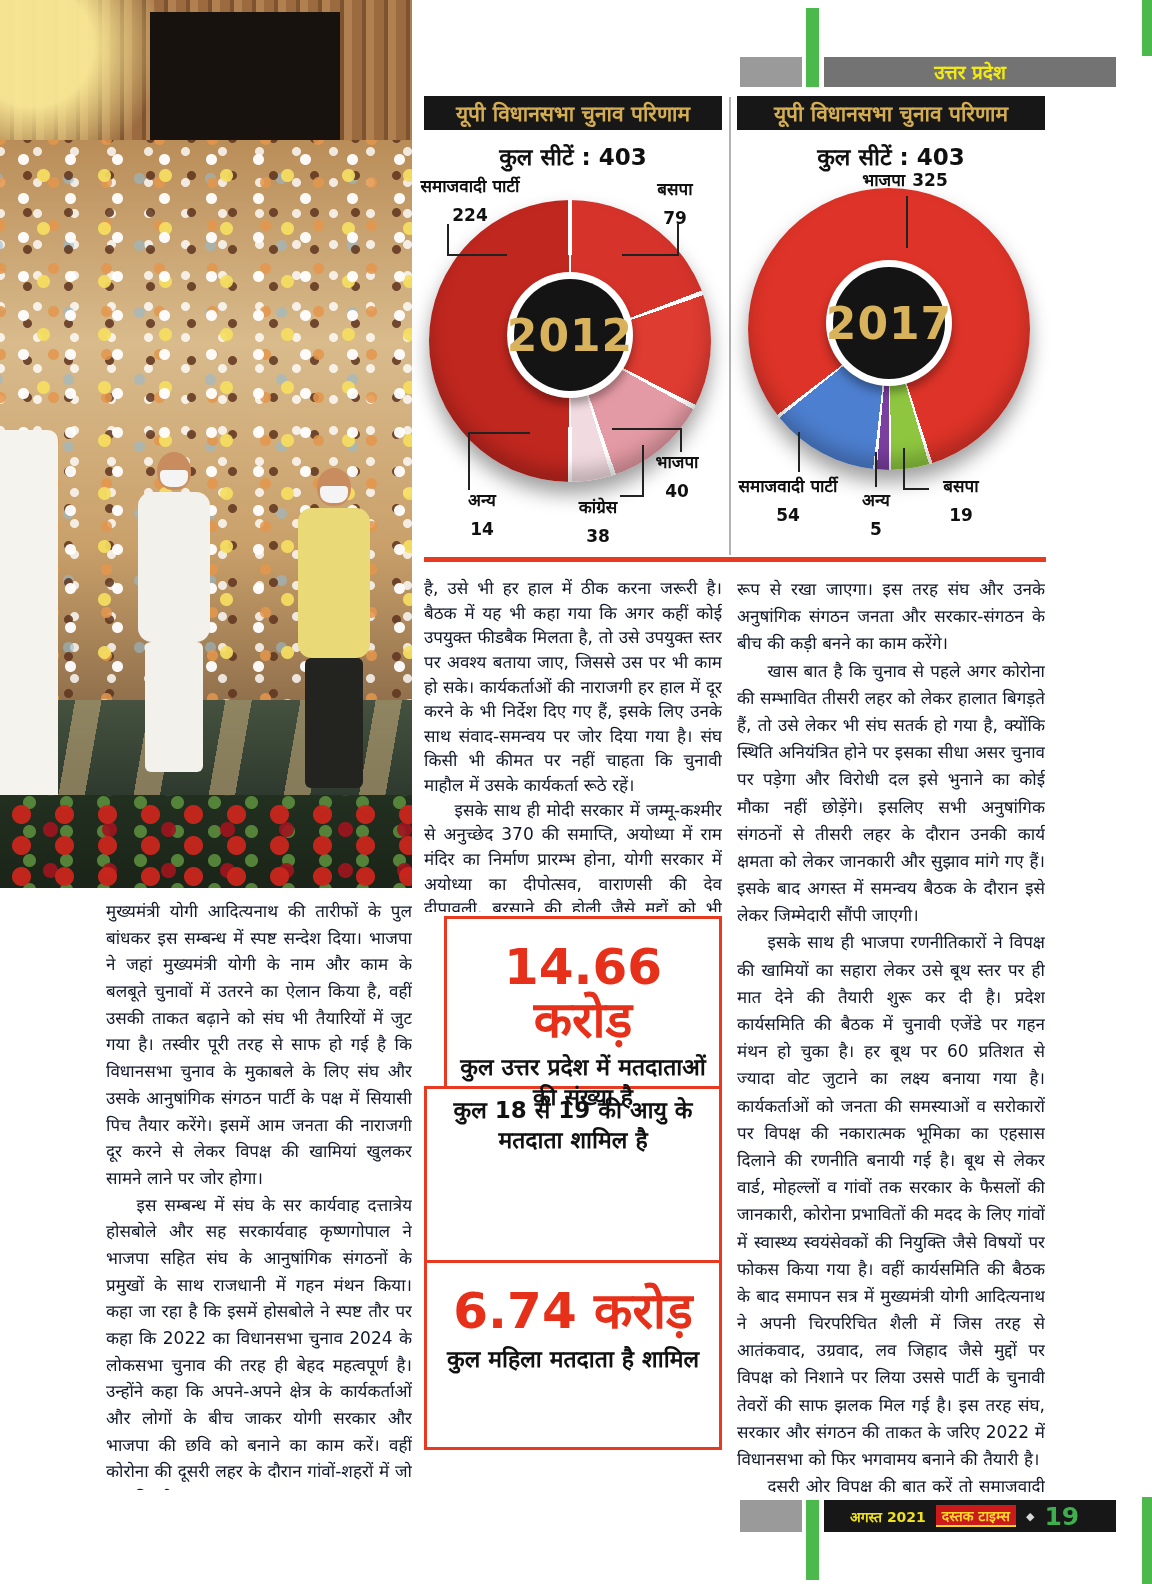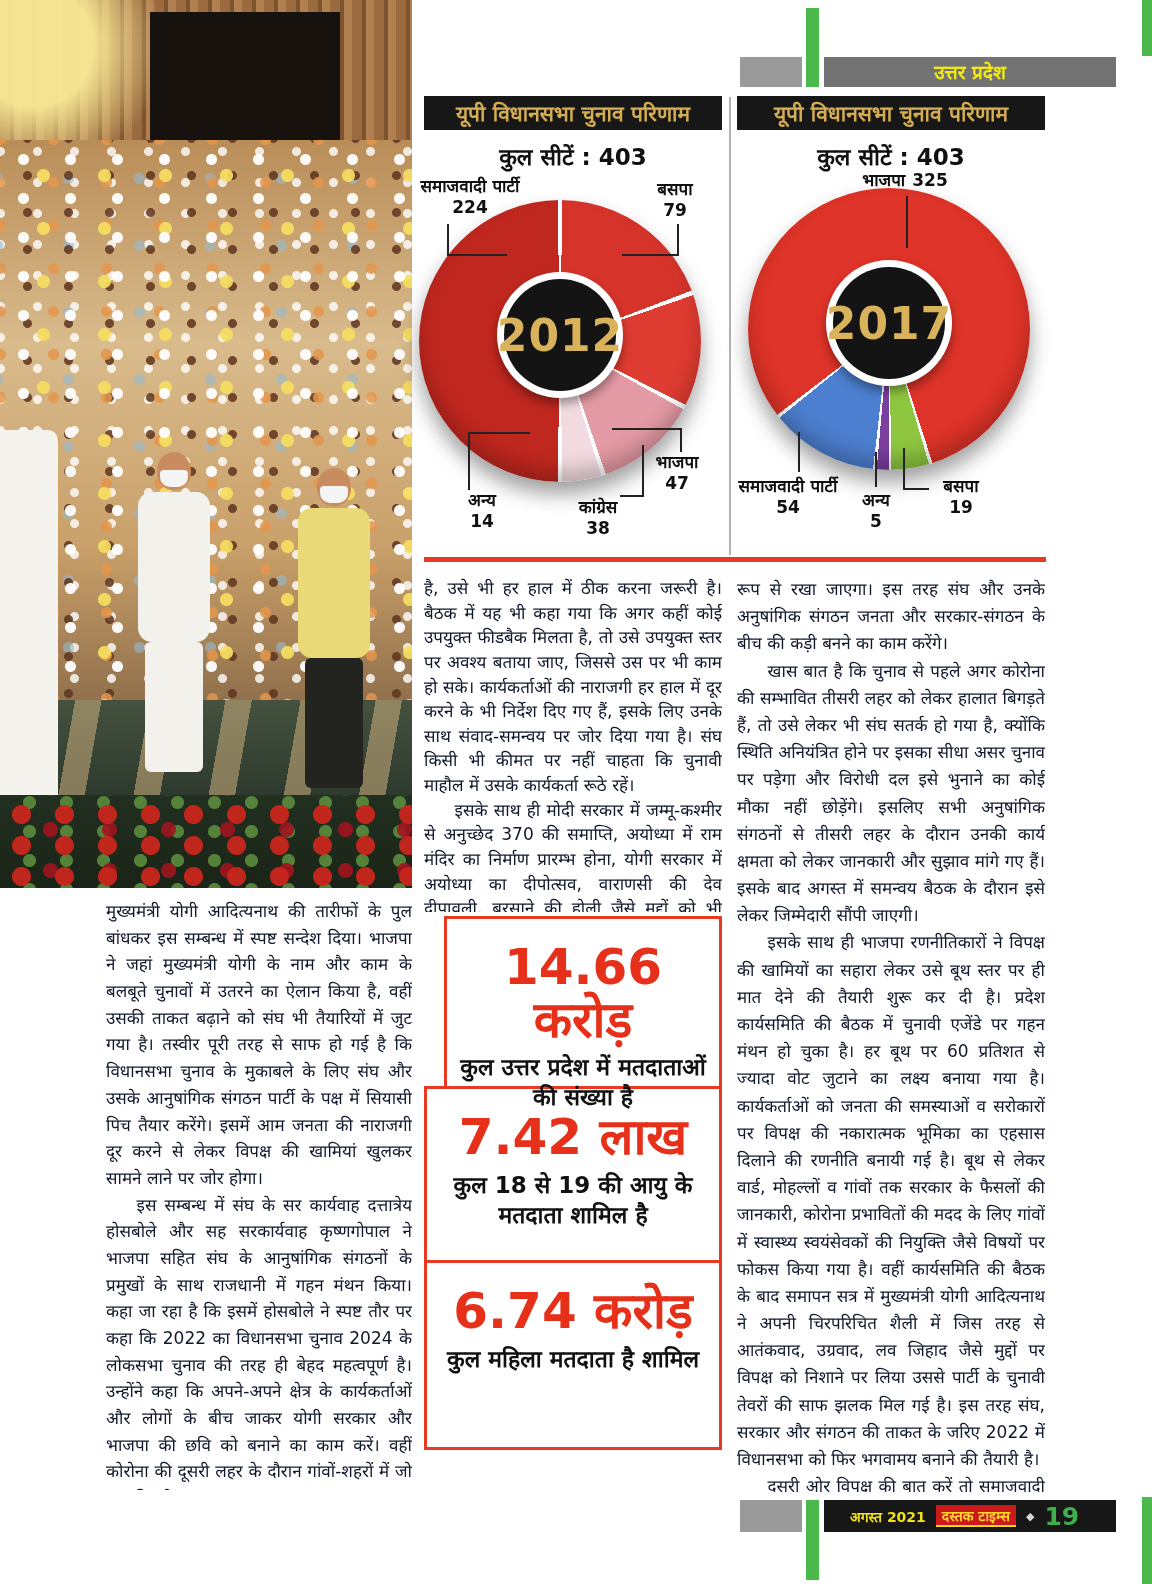--- a/index.html
+++ b/index.html
@@ -89,21 +89,21 @@
       #ffffff 179deg 180deg,
       #7b3fa0 180deg 185deg,
       #ffffff 185deg 186.5deg,
       #4d7fd0 186.5deg 231deg,
       #ffffff 231deg 232.5deg,
       #de3328 232.5deg 360deg);}
   .hub-ring{position:absolute;left:78px;top:72px;width:126px;height:126px;border-radius:50%;background:#fff;
     box-shadow:0 6px 10px rgba(0,0,0,.35);}
   .hub{position:absolute;left:7px;top:7px;width:112px;height:112px;border-radius:50%;background:#141414;
     display:flex;align-items:center;justify-content:center;color:#d8b35c;font-size:44px;font-weight:bold;letter-spacing:1px;}
-  .pie-label{display:flex;flex-direction:column;align-items:center;gap:0;
+  .pie-label{display:flex;flex-direction:column;align-items:center;gap:8px;
     color:#101010;font-size:17px;font-weight:bold;line-height:1.25;text-align:center;}
   .pie-label.inline{flex-direction:row;gap:7px;justify-content:center;}
   .lead{pointer-events:none;}
   .vdivider{left:729px;top:97px;width:2px;height:458px;background:#b2b2b2;}
   .red-rule{left:424px;top:557px;width:622px;height:5px;background:#e73a21;}
 
   
   .body-text{font-size:17px;color:#0f172a;text-align:justify;overflow:hidden;}
   .body-text p{margin:0;}
   .body-text p + p{text-indent:1.8em;}
@@ -160,37 +160,37 @@
   <div class="abs edge-green-top"></div>
   <div class="abs hdr-black">
     <span>उत्तर प्रदेश</span>
   </div>
 
   <div class="abs chart-title" style="left:424px;top:96px;width:298px;">
     <span>यूपी विधानसभा चुनाव परिणाम</span>
   </div>
   <div class="abs chart-sub" style="left:424px;top:140px;width:298px;">कुल सीटें : 403</div>
 
-  <div class="abs donut donut-2012" style="left:419px;top:200px;">
+  <div class="abs donut donut-2012" style="left:429px;top:200px;">
     <div class="hub-ring">
       <div class="hub">2012</div>
     </div>
   </div>
 
   <div class="abs pie-label" style="left:420px;top:176px;width:100px;">
     <div>समाजवादी पार्टी</div>
     <div>224</div>
   </div>
   <div class="abs pie-label" style="left:645px;top:179px;width:60px;">
     <div>बसपा</div>
     <div>79</div>
   </div>
   <div class="abs pie-label" style="left:645px;top:452px;width:64px;">
     <div>भाजपा</div>
-    <div>47</div>
+    <div>40</div>
   </div>
   <div class="abs pie-label" style="left:558px;top:497px;width:80px;">
     <div>कांग्रेस</div>
     <div>38</div>
   </div>
   <div class="abs pie-label" style="left:452px;top:490px;width:60px;">
     <div>अन्य</div>
     <div>14</div>
   </div>
 
@@ -254,21 +254,20 @@
     <p>इसके साथ ही भाजपा रणनीतिकारों ने विपक्ष की खामियों का सहारा लेकर उसे बूथ स्तर पर ही मात देने की तैयारी शुरू कर दी है। प्रदेश कार्यसमिति की बैठक में चुनावी एजेंडे पर गहन मंथन हो चुका है। हर बूथ पर 60 प्रतिशत से ज्यादा वोट जुटाने का लक्ष्य बनाया गया है। कार्यकर्ताओं को जनता की समस्याओं व सरोकारों पर विपक्ष की नकारात्मक भूमिका का एहसास दिलाने की रणनीति बनायी गई है। बूथ से लेकर वार्ड, मोहल्लों व गांवों तक सरकार के फैसलों की जानकारी, कोरोना प्रभावितों की मदद के लिए गांवों में स्वास्थ्य स्वयंसेवकों की नियुक्ति जैसे विषयों पर फोकस किया गया है। वहीं कार्यसमिति की बैठक के बाद समापन सत्र में मुख्यमंत्री योगी आदित्यनाथ ने अपनी चिरपरिचित शैली में जिस तरह से आतंकवाद, उग्रवाद, लव जिहाद जैसे मुद्दों पर विपक्ष को निशाने पर लिया उससे पार्टी के चुनावी तेवरों की साफ झलक मिल गई है। इस तरह संघ, सरकार और संगठन की ताकत के जरिए 2022 में विधानसभा को फिर भगवामय बनाने की तैयारी है।</p>
     <p>दूसरी ओर विपक्ष की बात करें तो समाजवादी पार्टी के मुखिया अखिलेश यादव ने अपने पत्ते पूरे तरह से नहीं खोले हैं। जयंत चौधरी के नेतृत्व में</p>
   </div>
 
   <div class="abs stats">
     <div class="stat-box sb1">
       <div class="stat-value">14.66 करोड़</div>
       <div class="stat-caption">कुल उत्तर प्रदेश में मतदाताओं की संख्या है</div>
     </div>
     <div class="stat-box sb2">
-      <div class="stat-value">7.42 लाख</div>
       <div class="stat-caption">कुल 18 से 19 की आयु के मतदाता शामिल है</div>
     </div>
     <div class="stat-box sb3">
       <div class="stat-value">6.74 करोड़</div>
       <div class="stat-caption">कुल महिला मतदाता है शामिल</div>
     </div>
   </div>
 
   <div class="abs ftr-gray"></div>
   <div class="abs ftr-green"></div>

